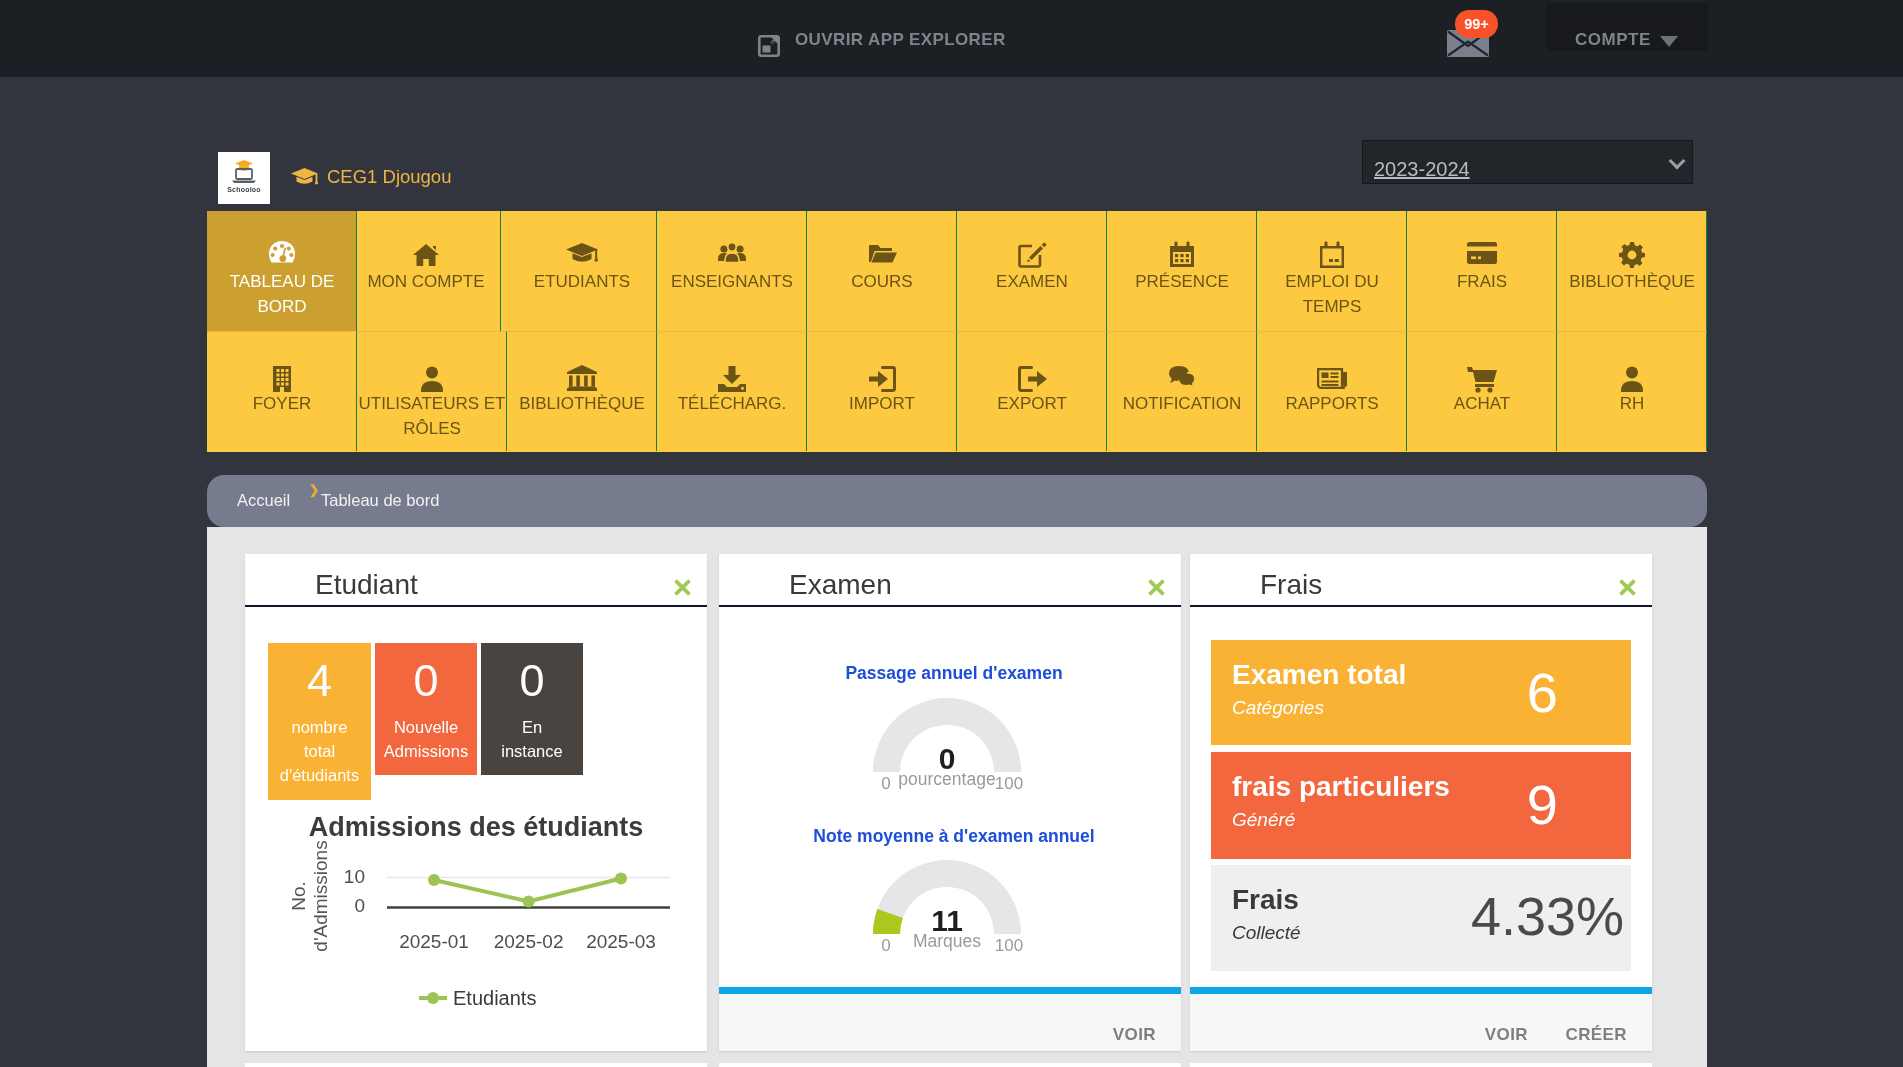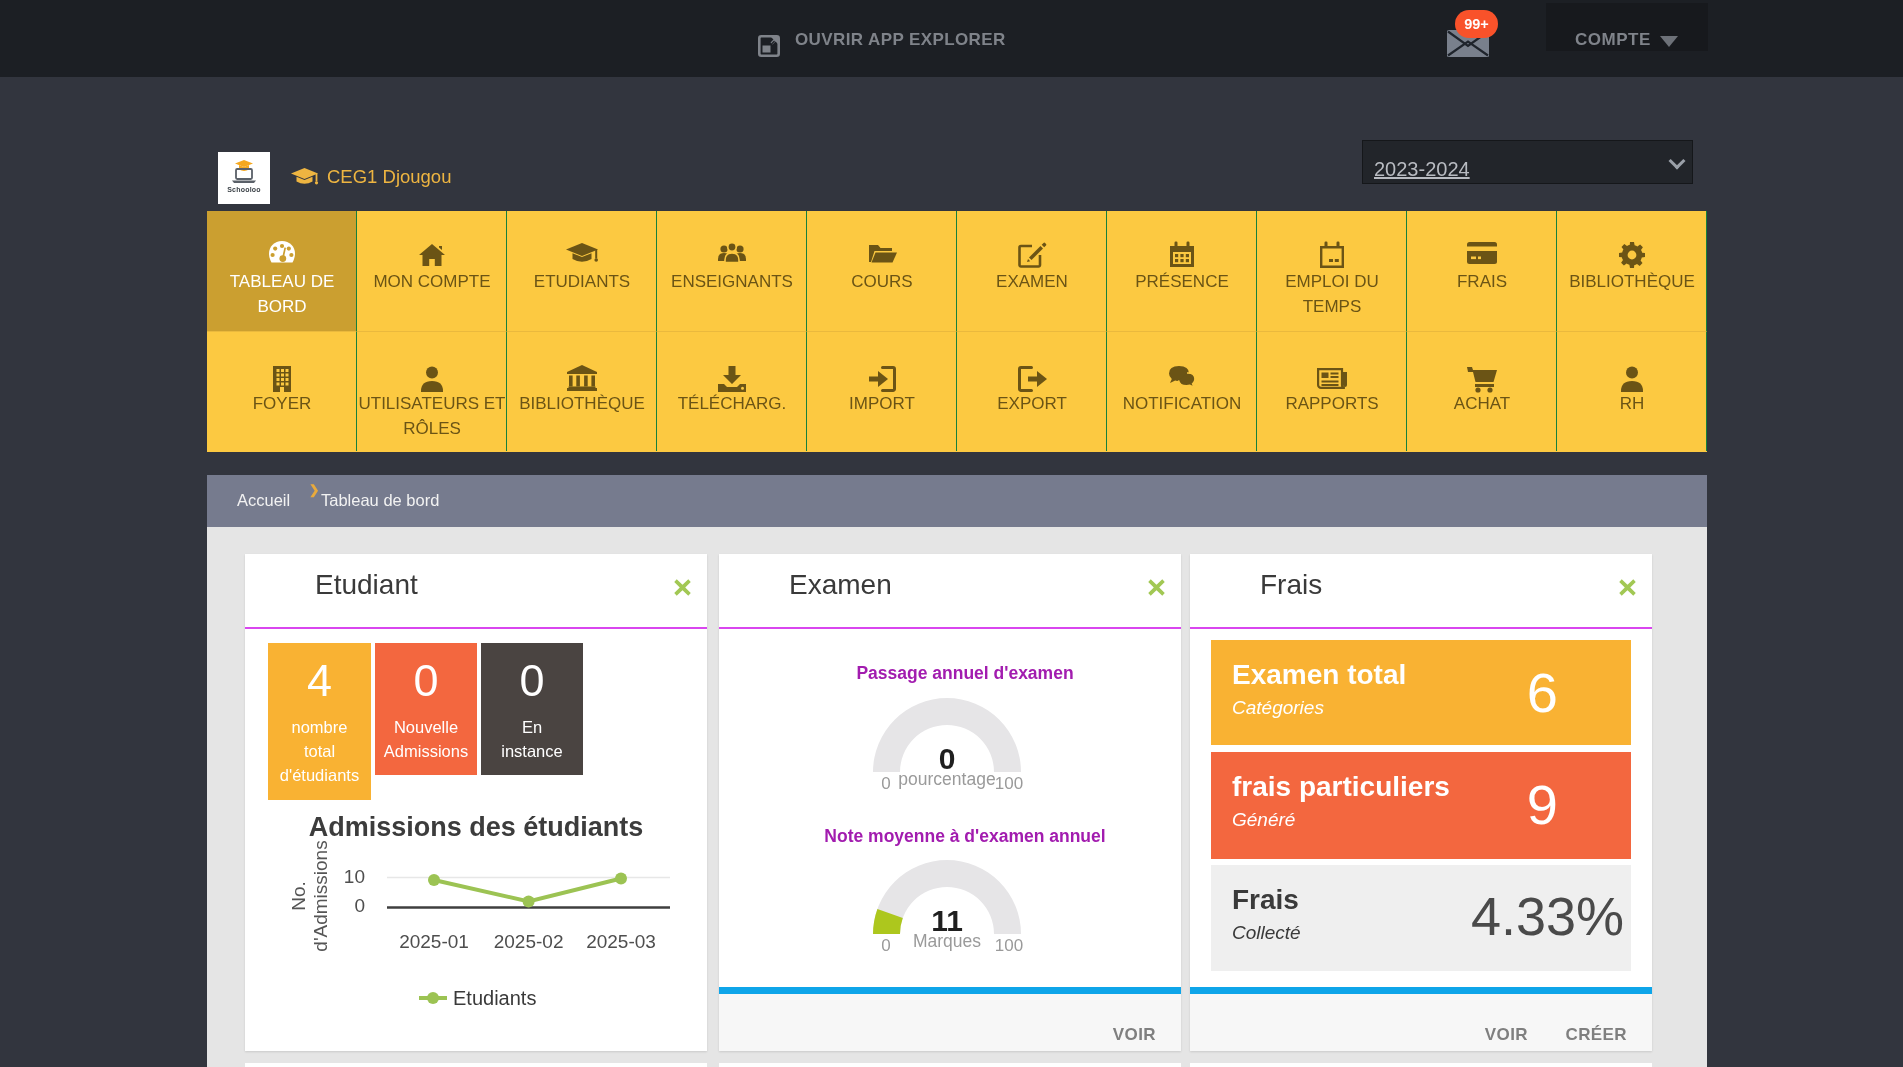--- a/index.html
+++ b/index.html
@@ -23,40 +23,40 @@
 .tile { position:absolute; width:150px; text-align:center; color:#6b5415; font-size:17px; line-height:25px; border-right:1px solid #15803d; }
 .tile.r1 { top:0; height:121px; }
 .tile.r2 { top:120px; height:120px; border-top:1px solid #eab93d; }
 .tile .ic { position:absolute; left:0; width:150px; text-align:center; }
 .tile.r1 .ic { top:29px; }
 .tile.r2 .ic { top:32px; }
 .tile .lb { position:absolute; left:0; width:150px; }
 .tile.r1 .lb { top:58px; }
 .tile.r2 .lb { top:59px; }
 .tile.active { background:#cb9f30; color:#fff; }
-#bc { position:absolute; left:207px; top:475px; width:1500px; height:52px; background:#767b8e; }
+#bc { position:absolute; left:207px; top:475px; width:1500px; height:52px; background:#767b8e;border-radius:17px; }
 #bc .a { position:absolute; left:30px; top:16px; font-size:16.5px; color:#f2f2f2; }
 #bc .arrow { position:absolute; left:102px; top:7px; font-size:12.5px; color:#e8aa3c; font-weight:bold; }
 #bc .b { position:absolute; left:114px; top:16px; font-size:16.5px; color:#f2f2f2; }
 #content { position:absolute; left:207px; top:527px; width:1500px; height:540px; background:#e5e5e5; }
 .card { position:absolute; top:27px; width:462px; height:497px; background:#fff; box-shadow:0 1px 2px rgba(0,0,0,0.12); }
 #card1 { left:38px; }
 #card2 { left:512px; }
 #card3 { left:983px; }
-.chead { position:absolute; left:0; top:0; width:100%; height:75px; border-bottom:2px solid #d946ef; }
+.chead { position:absolute; left:0; top:0; width:100%; height:53px; border-bottom:2px solid #0f172a; }
 .chead .t { position:absolute; left:70px; top:15px; font-size:28px; color:#3a3a3a; }
 .chead .x { position:absolute; right:15px; top:24px; }
 .statbox { position:absolute; color:#fff; text-align:center; font-size:16.5px; line-height:24px; }
 #sb1 { left:23px; top:89px; width:103px; height:157px; background:#f9b233; }
 #sb2 { left:130px; top:89px; width:102px; height:132px; background:#f3673f; }
 #sb3 { left:236px; top:89px; width:102px; height:132px; background:#4a4441; }
 .statbox .num { display:block; font-size:45px; line-height:46px; margin-top:15px; margin-bottom:11px; }
 #chtitle { position:absolute; left:0; top:258px; width:100%; text-align:center; font-size:27px; font-weight:bold; color:#3c3c3c; }
 #ylab { position:absolute; left:5px; top:320px; width:120px; height:44px; font-size:19px; color:#555; line-height:22px; text-align:center; transform:rotate(-90deg); }
-.gtitle { position:absolute; left:15px; width:100%; text-align:center; font-size:17.5px; font-weight:bold; color:#a21caf; }
+.gtitle { position:absolute; left:4px; width:100%; text-align:center; font-size:17.5px; font-weight:bold; color:#1d4ed8; }
 .cfoot { position:absolute; left:0; bottom:0; width:100%; height:64px; background:#f7f7f7; border-top:7px solid #0ea5e9; }
 .cfoot .voir { position:absolute; right:25px; top:31px; font-size:17px; font-weight:bold; color:#7f7f7f; letter-spacing:0.4px; }
 .fbox { position:absolute; left:21px; width:420px; color:#fff; }
 .fbox .h { position:absolute; left:21px; top:19px; font-size:28px; font-weight:bold; }
 .fbox .s { position:absolute; left:21px; top:57px; font-size:19px; font-style:italic; }
 .fbox .n { position:absolute; right:73px; top:20px; font-size:56px; }
 #fb1 { top:86px; height:105px; background:#f9b233; }
 #fb2 { top:198px; height:107px; background:#f3673f; }
 #fb3 { top:311px; height:106px; background:#efefef; color:#3a3a3a; }
 </style>
@@ -112,21 +112,21 @@
             <circle cx="7.2" cy="8.6" r="2.1"></circle>
             <circle cx="20.8" cy="8.6" r="2.1"></circle>
             <circle cx="4.6" cy="15" r="2.1"></circle>
             <circle cx="23.4" cy="15" r="2.1"></circle>
             <circle cx="14.8" cy="18.6" r="3.4"></circle>
           </g>
           <line x1="14.8" y1="18.6" x2="17.2" y2="7.6" stroke="#cb9f30" stroke-width="1.7"></line>
         </svg></div>
       <div class="lb">TABLEAU DE<br>BORD</div>
     </div>
-<div class="tile r1" style="left:150px">
+<div class="tile r1" style="left:144px">
       <div class="ic"><svg width="30" height="30" viewBox="0 0 30 30">
           <path fill="currentColor" d="M15 4 L28 15 H24.5 V26 H17.8 V19 H12.2 V26 H5.5 V15 H2 Z M22 6 h3 v4 l-3-2.6 Z"></path>
         </svg></div>
       <div class="lb">MON COMPTE</div>
     </div>
 <div class="tile r1" style="left:300px">
       <div class="ic"><svg width="34" height="28" viewBox="0 0 34 28">
           <path fill="currentColor" d="M17 3 L33 9.5 L17 16 L1 9.5 Z"></path>
           <path fill="currentColor" d="M7.5 13.2 V19 q9.5 5.6 19 0 V13.2 L17 17.1 Z"></path>
           <rect x="30.2" y="9.5" width="2" height="9" fill="currentColor"></rect>

